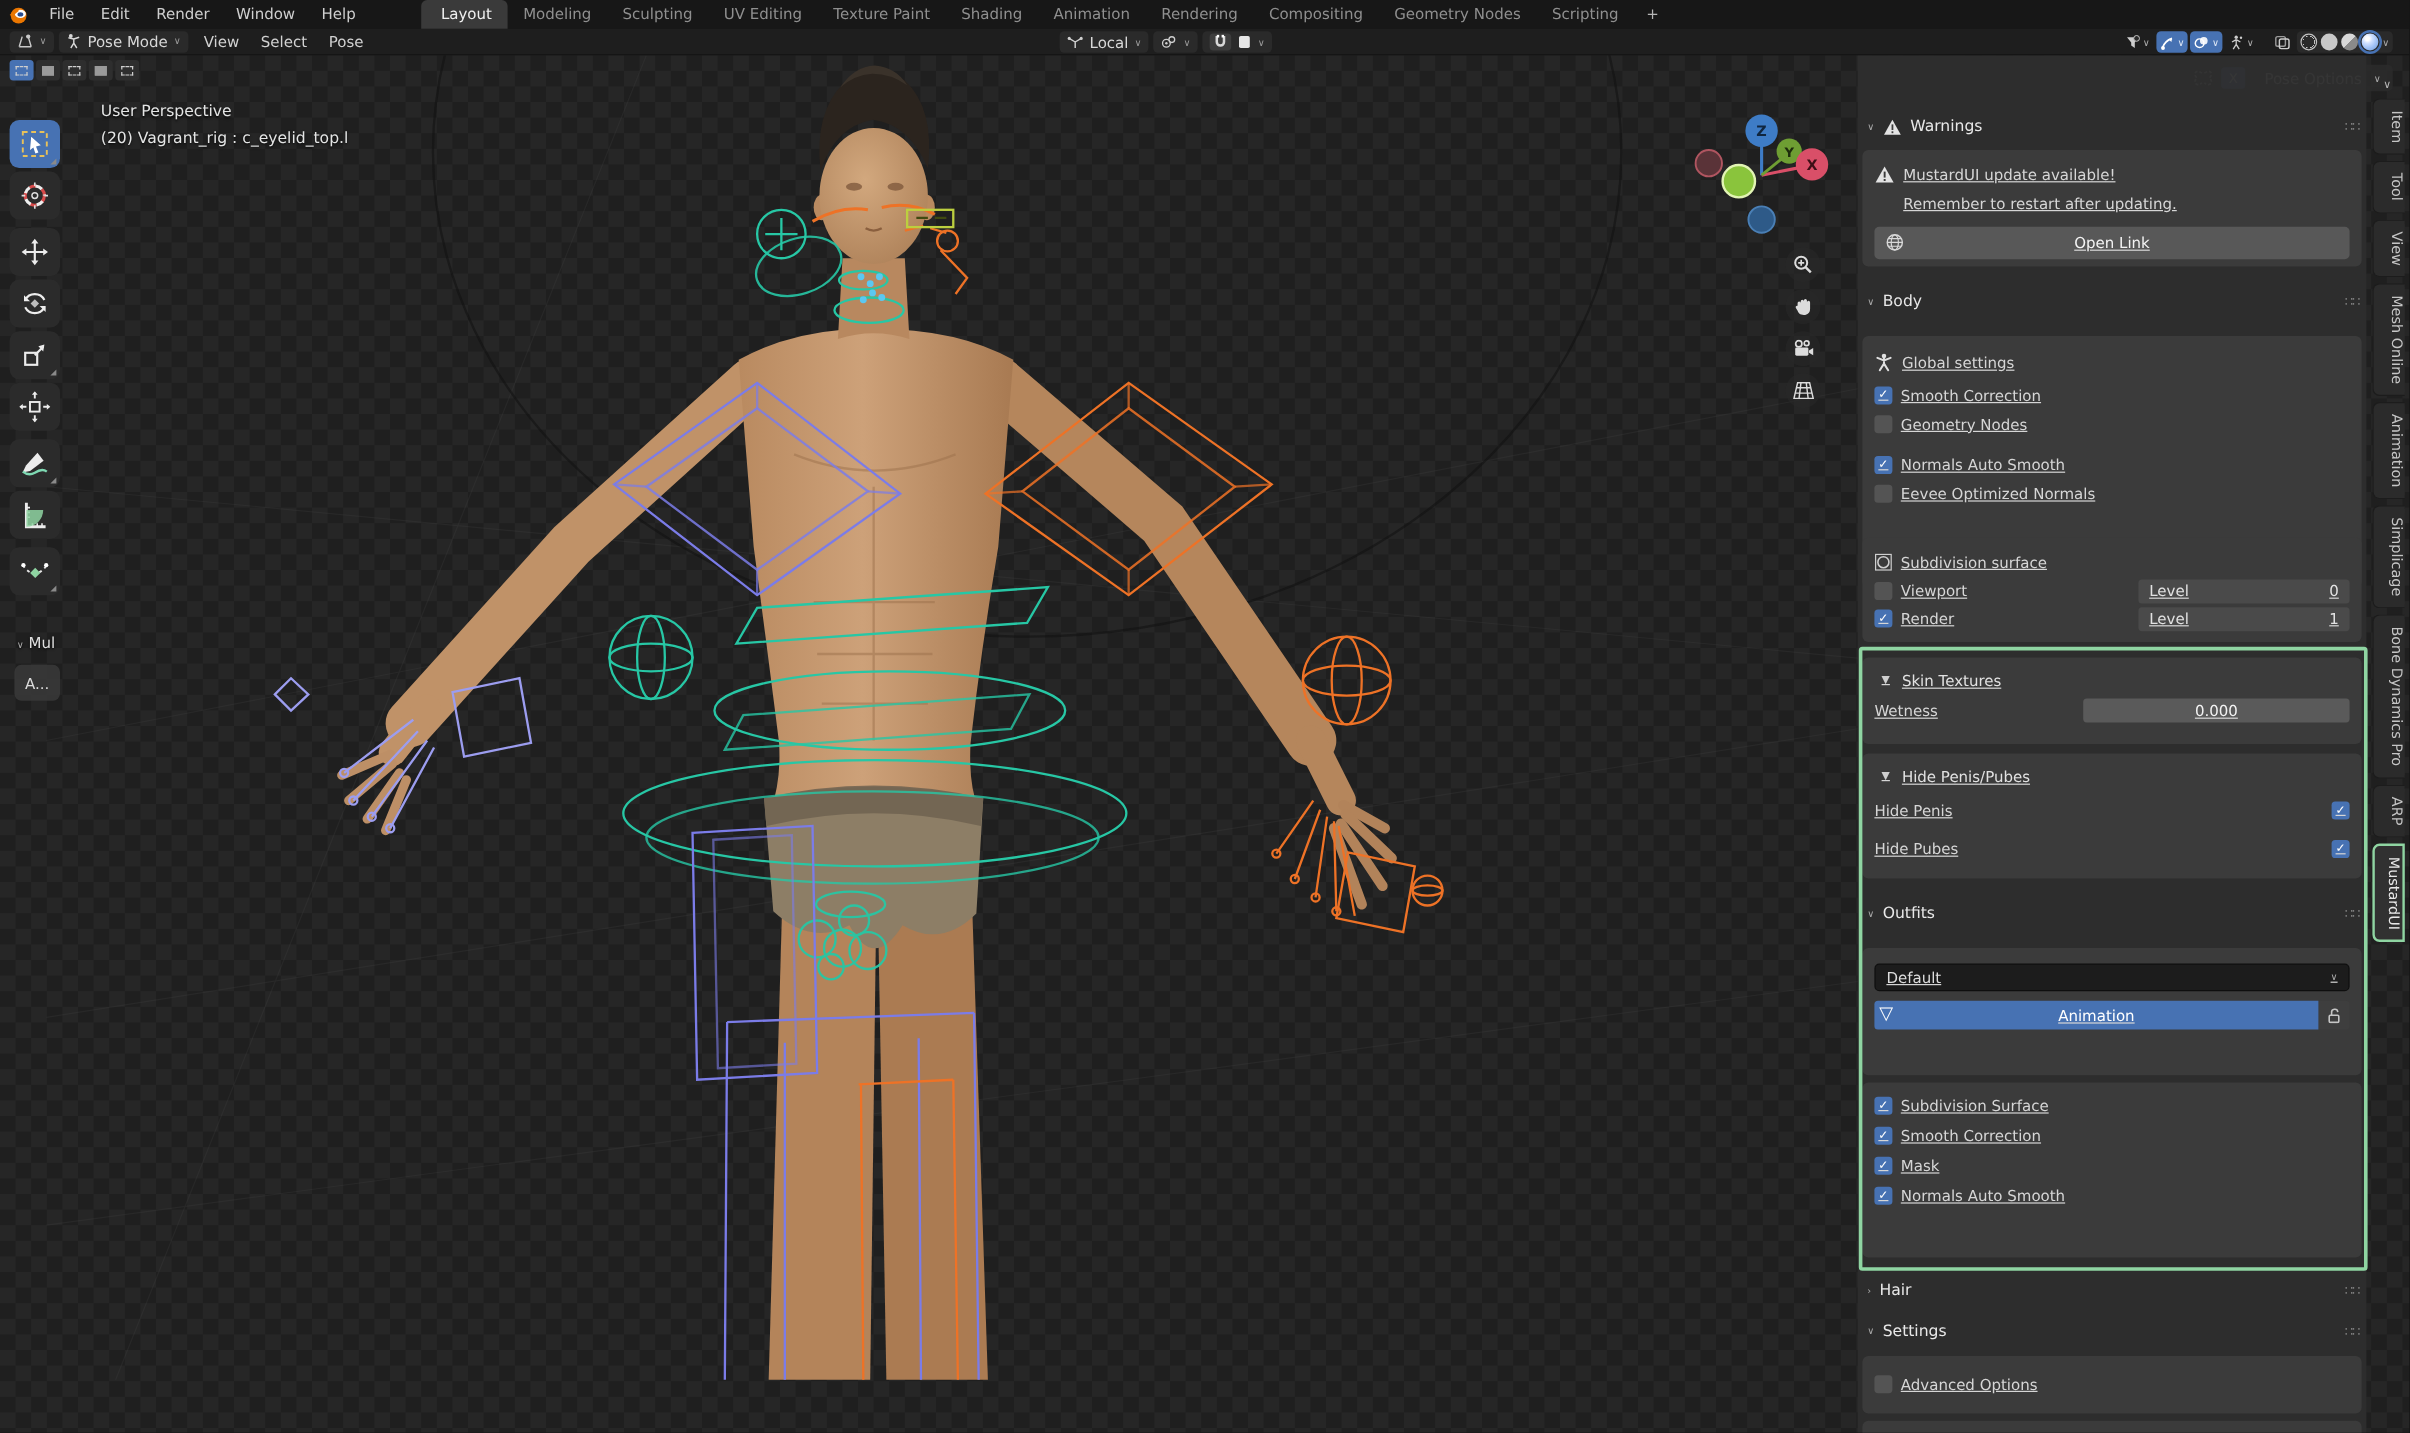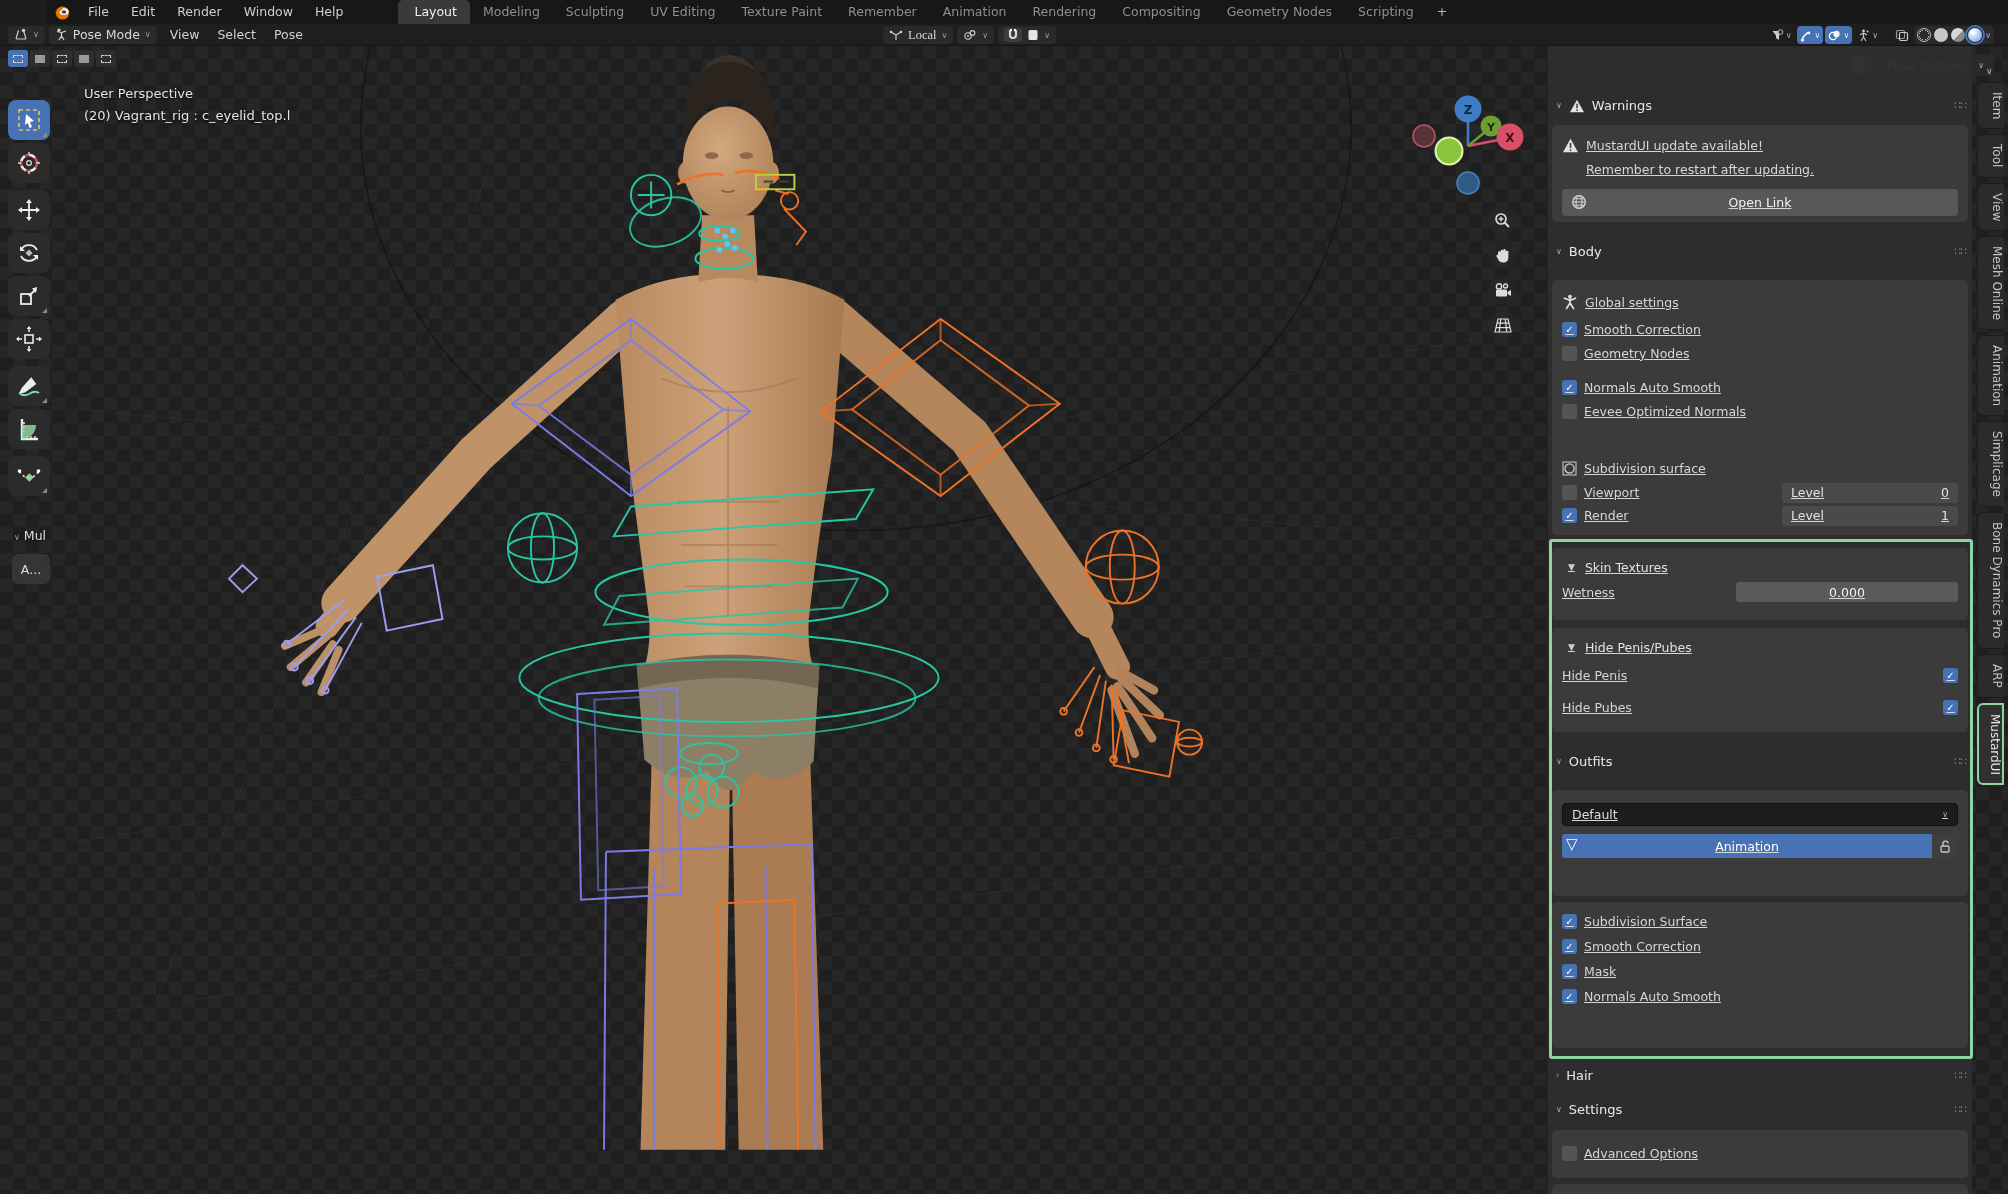--- a/index.html
+++ b/index.html
@@ -4,35 +4,35 @@
 <style>
   * { margin:0; padding:0; box-sizing:border-box; }
   html,body { background:#111; }
   #root{
     position:relative; width:2008px; height:1194px; overflow:hidden;
     font-family:"DejaVu Sans","Liberation Sans",sans-serif;
     font-size:12.5px; color:#d6d6d6; background:#1d1d1d;
   }
   svg{display:block}
   
-  .topbar{position:absolute;top:0;left:0;right:0;height:24px;background:#171717;display:flex;align-items:center;z-index:20;margin-left:47px;}
+  .topbar{position:absolute;top:0;left:0;right:0;height:24px;background:#171717;display:flex;align-items:center;z-index:20;}
   .topbar .logo{width:30px;display:flex;justify-content:center;align-items:center;}
   .menus{display:flex;align-items:center;height:100%;}
   .menus>span{padding:0 11px;color:#cfcfcf;cursor:default;line-height:24px;}
   .workspaces{display:flex;align-items:flex-end;height:100%;margin-left:44px;}
   .ws{padding:0 13px;line-height:24px;color:#8f8f8f;border-radius:5px 5px 0 0;}
   .ws.active{background:#3a3a3a;color:#f0f0f0;padding-left:16px;}
   .ws-add{padding:0 10px;color:#b5b5b5;line-height:24px;}
   
   .vheader{position:absolute;top:24px;left:0;right:0;height:22px;background:#1e1e1e;display:flex;align-items:center;z-index:19;border-bottom:1px solid #151515;}
   .pill{display:inline-flex;align-items:center;gap:5px;background:#2a2a2a;border-radius:4px;height:18px;padding:0 6px;margin-right:4px;color:#d8d8d8;}
   .pill .chev{font-size:8px;color:#999;}
   .hmenu{padding:0 9px;color:#d2d2d2;}
   .chev{font-size:8px;color:#aaa;}
-  .hgroup-center{position:absolute;left:883px;top:2px;display:flex;align-items:center;font-family:Liberation Serif, serif;}
+  .hgroup-center{position:absolute;left:883px;top:2px;display:flex;align-items:center;}
   .hgroup-right{position:absolute;right:14px;top:2px;display:flex;align-items:center;gap:2px;}
   .ibtn{display:inline-flex;align-items:center;justify-content:center;gap:2px;height:18px;min-width:20px;padding:0 3px;border-radius:4px;}
   .ibtn.blue{background:#4772b3;}
   .sep8{width:7px;}
   .spheres{display:inline-flex;align-items:center;background:#2a2a2a;border-radius:4px;height:18px;padding:0 3px;gap:3px;}
   .sph{width:14px;height:14px;border-radius:50%;}
   .sph.wire{border:1.5px solid #c2c2c2;background:radial-gradient(circle at 50% 50%, transparent 55%, #c2c2c2 56% 60%, transparent 61%);}
   .sph.solid{background:#c8c8c8;}
   .sph.mat{background:linear-gradient(135deg,#d8d8d8 50%,#8a8a8a 50%);}
   .sph.rend{background:radial-gradient(circle at 35% 30%,#fff 12%,#cfe0ff 30%,#9ec0f5 60%,#6f9bd8 100%);outline:2px solid #4772b3;outline-offset:1px;border-radius:50%;}
@@ -117,21 +117,21 @@
       <span>Render</span>
       <span>Window</span>
       <span>Help</span>
     </nav>
     <nav class="workspaces">
       <span class="ws active">Layout</span>
       <span class="ws">Modeling</span>
       <span class="ws">Sculpting</span>
       <span class="ws">UV Editing</span>
       <span class="ws">Texture Paint</span>
-      <span class="ws">Remember</span>
+      <span class="ws">Shading</span>
       <span class="ws">Animation</span>
       <span class="ws">Rendering</span>
       <span class="ws">Compositing</span>
       <span class="ws">Geometry Nodes</span>
       <span class="ws">Scripting</span>
       <span class="ws-add">+</span>
     </nav>
   </header>
 
   <div class="vheader">

